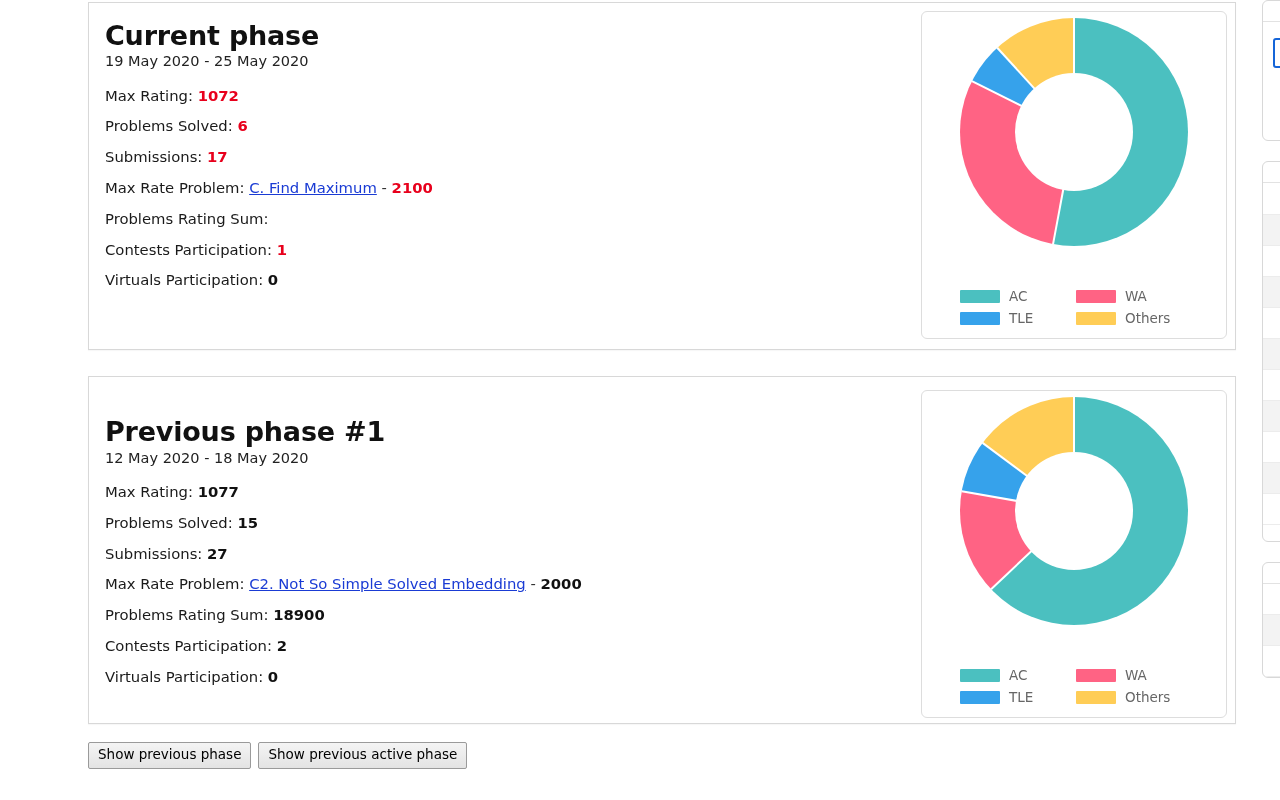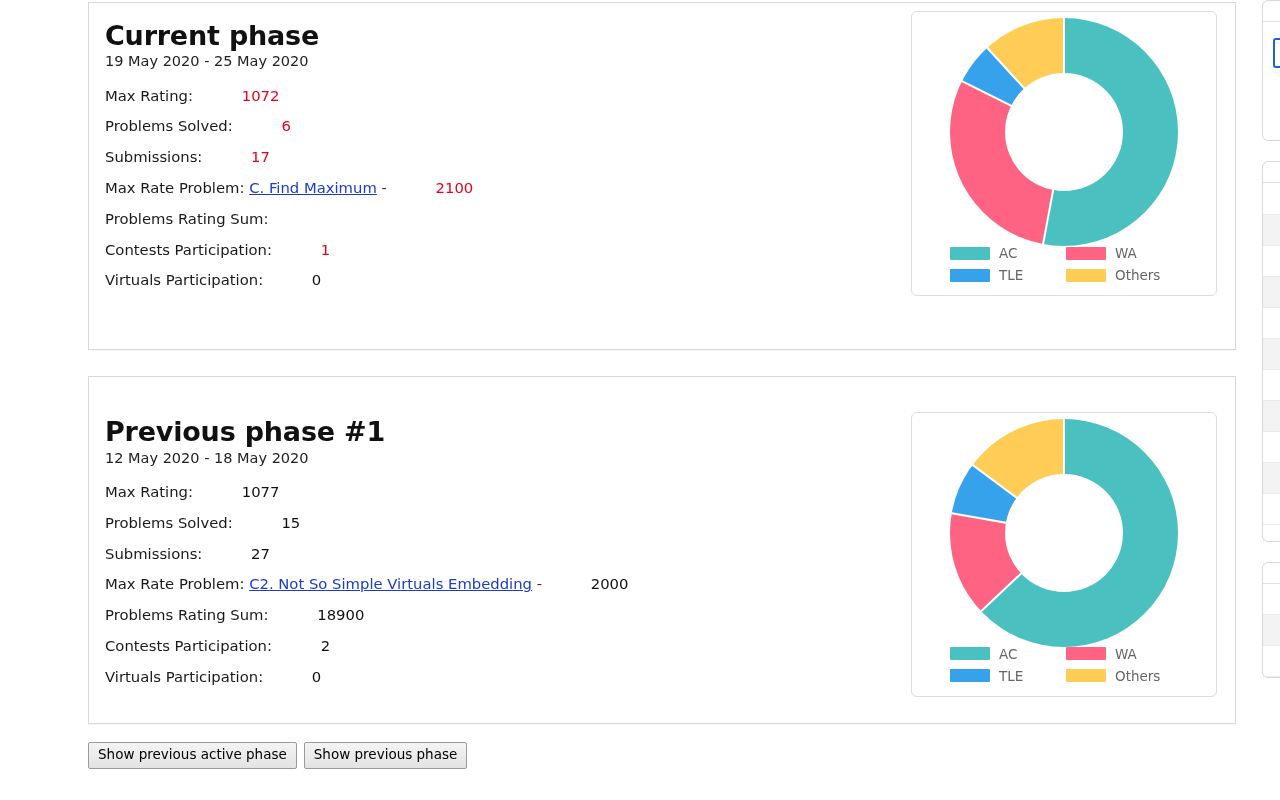--- a/index.html
+++ b/index.html
@@ -60,37 +60,37 @@
 
   .stat-list { margin: 0; padding: 0; list-style: none; }
   .stat-row {
     font-size: 14.8px;
     color: #1a1a1a;
     line-height: 1.0;
     padding: 0 0 16px 0;
     white-space: nowrap;
   }
   .stat-label { font-weight: normal; }
-  .stat-value { font-weight: normal; margin-left: 44px; }
+  .stat-value { font-weight: bold; }
   .stat-value.red { color: #e8001c; }
   .stat-value.dark { color: #111111; }
   .dash { color: #333; }
   .prob-link {
     color: #1a3bd4;
     text-decoration: underline;
   }
 
   
   .chart-panel {
     border: 1px solid #dddddd;
     border-radius: 6px;
     background: #ffffff;
     width: 306px;
-    height: 285px;
-    margin: 8px 18px 0 0;
+    height: 328px;
+    margin: 8px 8px 0 0;
     flex: 0 0 auto;
     position: relative;
   }
   .donut-wrap {
     position: absolute;
     left: 50%;
     top: 6px;
     transform: translateX(-50%);
     width: 228px; height: 228px;
   }
@@ -305,21 +305,21 @@
           <li class="stat-row">
             <span class="stat-label">Problems Solved:</span>
             <span class="stat-value dark">15</span>
           </li>
           <li class="stat-row">
             <span class="stat-label">Submissions:</span>
             <span class="stat-value dark">27</span>
           </li>
           <li class="stat-row">
             <span class="stat-label">Max Rate Problem:</span>
-            <a class="prob-link" href="#">C2. Not So Simple Virtuals Embedding</a>
+            <a class="prob-link" href="#">C2. Not So Simple Solved Embedding</a>
             <span class="dash">-</span>
             <span class="stat-value dark">2000</span>
           </li>
           <li class="stat-row">
             <span class="stat-label">Problems Rating Sum:</span>
             <span class="stat-value dark">18900</span>
           </li>
           <li class="stat-row">
             <span class="stat-label">Contests Participation:</span>
             <span class="stat-value dark">2</span>
@@ -357,22 +357,22 @@
             </div>
             <div class="legend-item">
               <span class="legend-swatch" style="background: rgb(255, 205, 86);"></span>
               <span class="legend-label">Others</span>
             </div>
           </div>
       </div>
     </div>
 
     <div class="button-bar">
+      <button class="ui-button">Show previous phase</button>
       <button class="ui-button">Show previous active phase</button>
-      <button class="ui-button">Show previous phase</button>
     </div>
   </div>
 
   <div class="sidebar">
     <div class="side-card" id="side-card-1">
       <div class="side-card-head"></div>
       <div class="side-card-body">
         <input class="side-input" type="text" style="">
       </div>
     </div>

